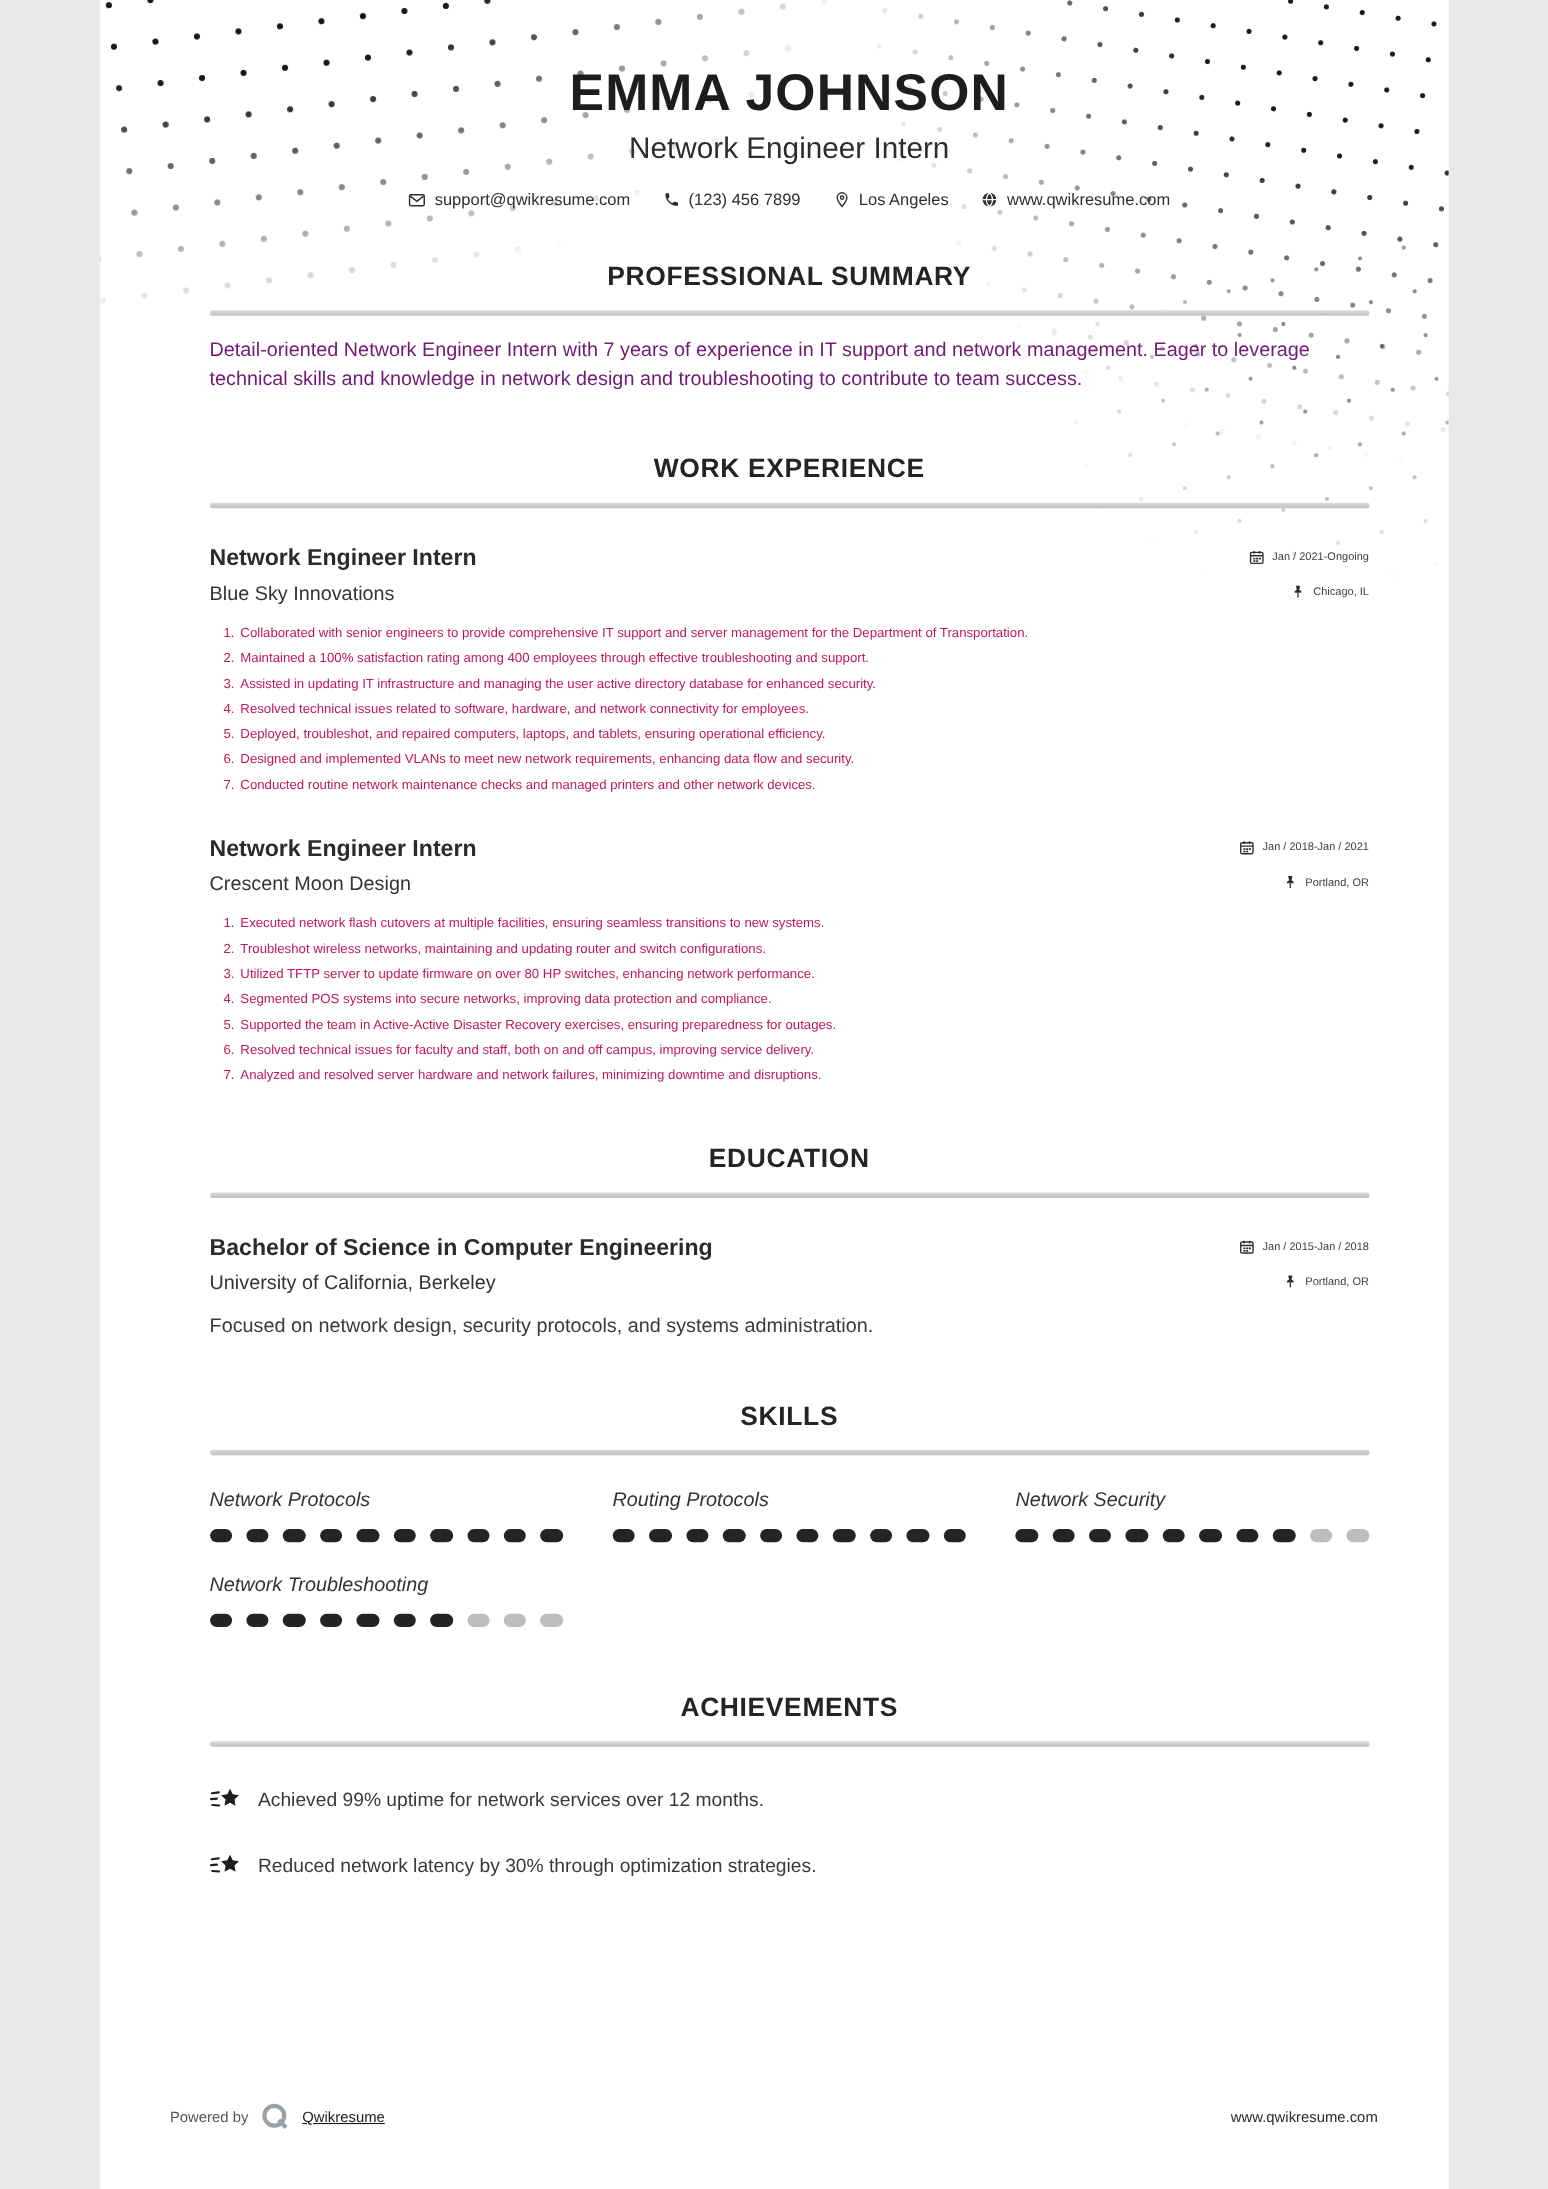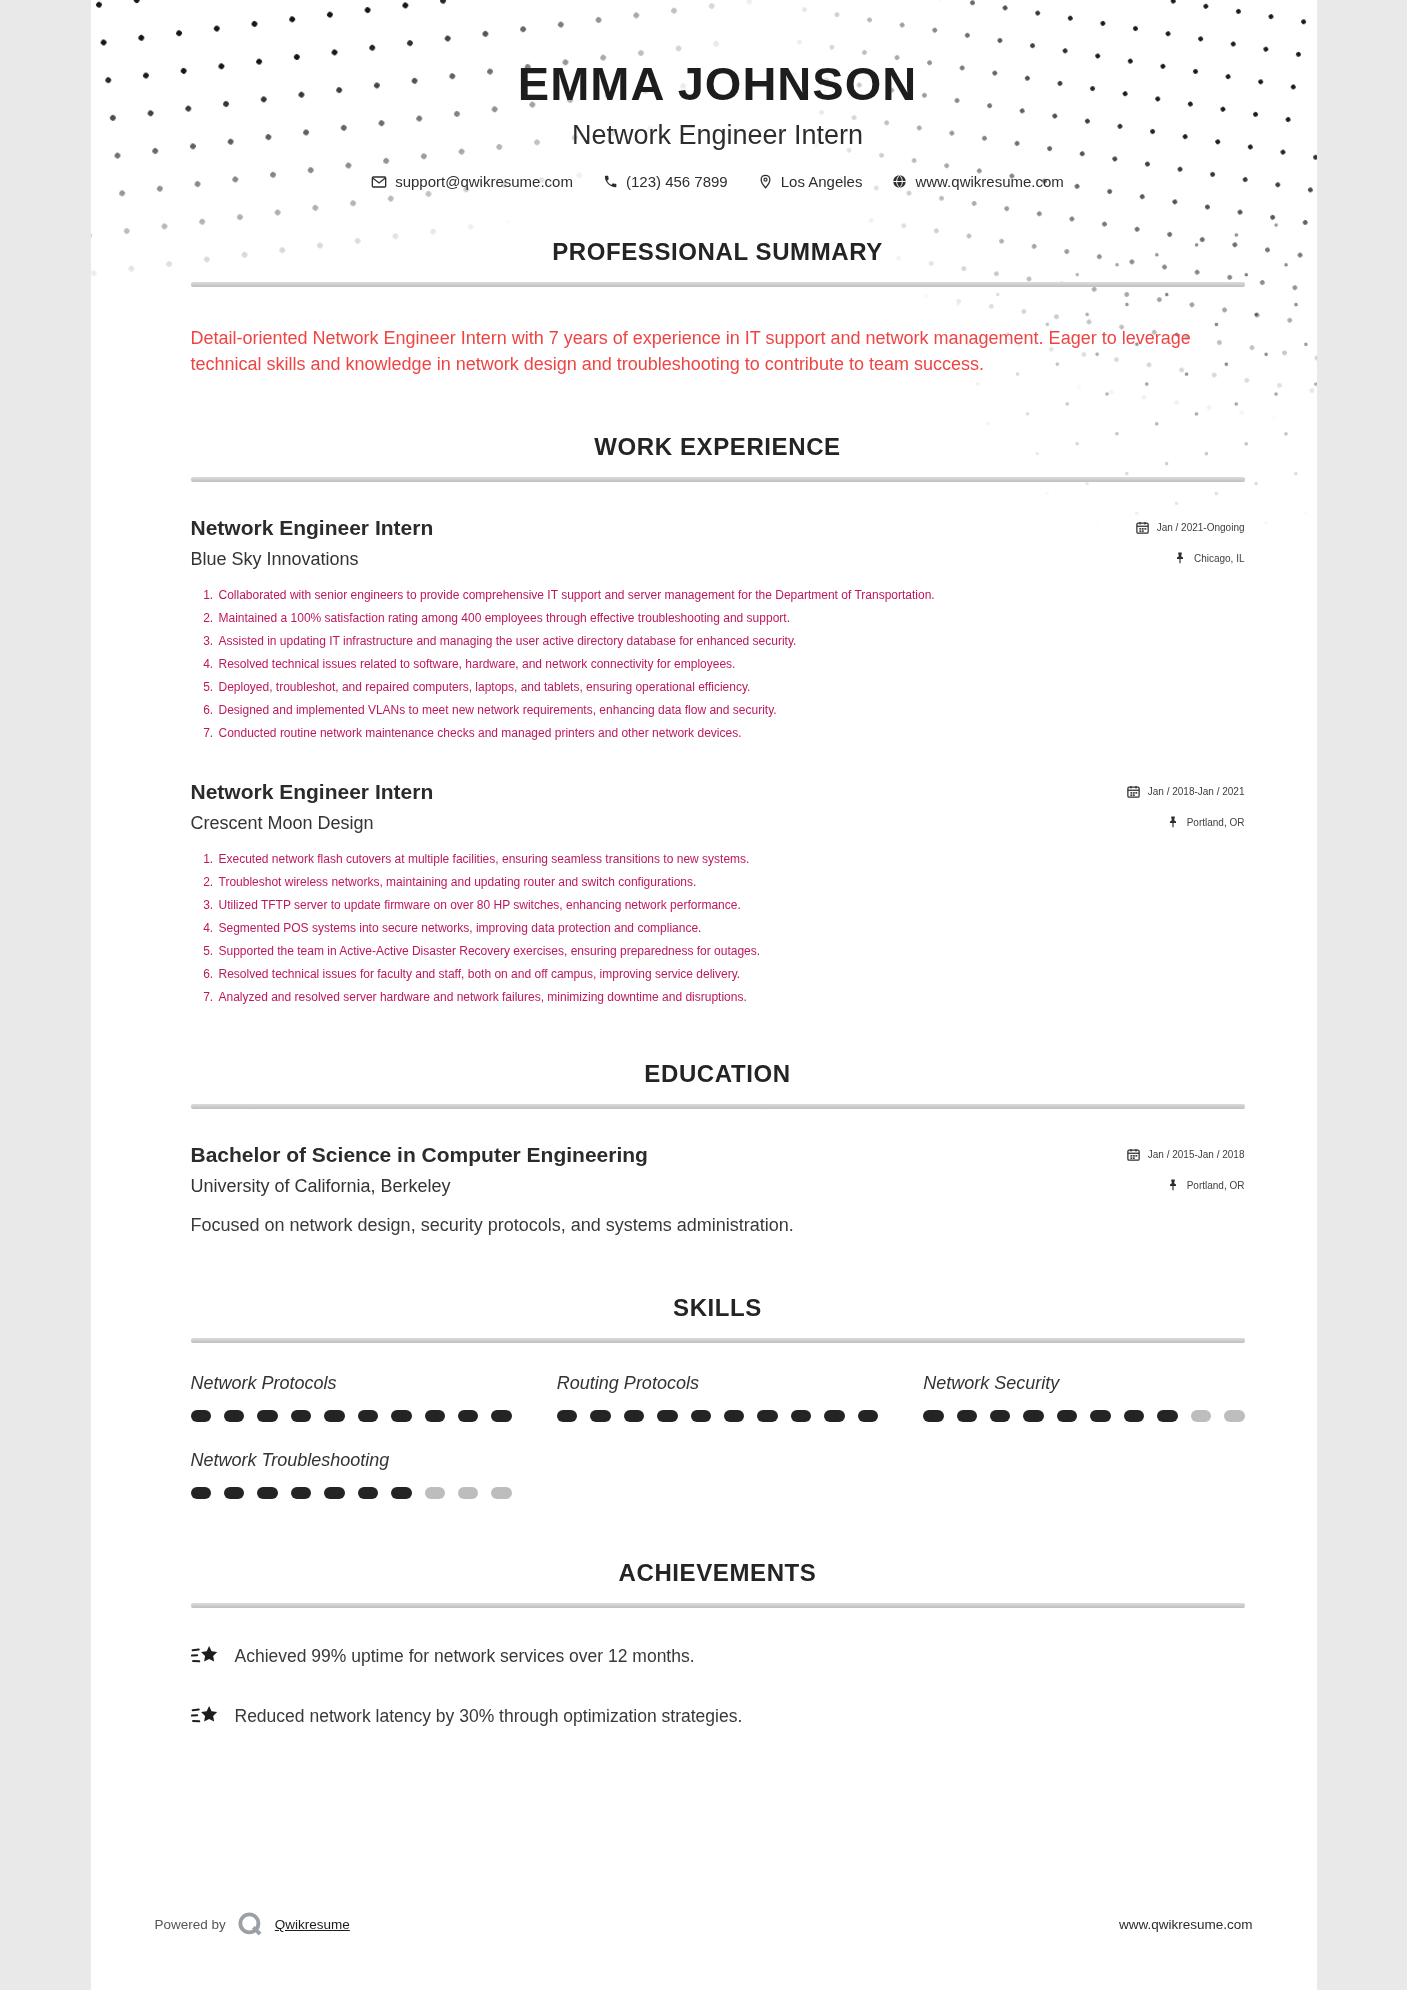--- a/index.html
+++ b/index.html
@@ -42,21 +42,21 @@
   .contact { margin-top:22px; display:flex; justify-content:center; align-items:center; gap:30px; font-size:15px; color:#2e2e2e; }
   .contact-item { display:flex; align-items:center; gap:8px; }
   .icon { display:inline-flex; flex:0 0 auto; }
 
   
   .section { margin:0 72px; }
   .section-heading { text-align:center; font-size:24px; font-weight:700; letter-spacing:.6px; color:#242424; }
   .divider { height:5px; background:linear-gradient(#dcdcdc,#bfbfbf); margin-top:16px; border-radius:2px; }
 
   .summary-section { margin-top:48px; }
-  .summary-text { margin-top:38px; font-size:18px; line-height:1.45; color:#ef4444; }
+  .summary-text { margin-top:18px; font-size:18px; line-height:1.45; color:#701a75; }
 
   .experience-section { margin-top:56px; }
   .job { margin-top:34px; }
   .job + .job { margin-top:38px; }
   .job-row { display:flex; justify-content:space-between; align-items:baseline; }
   .job-row2 { margin-top:9px; }
   .job-title { font-size:21px; font-weight:600; color:#2b2b2b; }
   .company { font-size:18px; color:#343434; }
   .meta { display:flex; align-items:center; gap:7px; font-size:10px; color:#3e3e3e; white-space:nowrap; }
   ol.bullets { margin:16px 0 0 0; padding-left:26px; font-size:12px; line-height:1.5; color:#be185d; }

